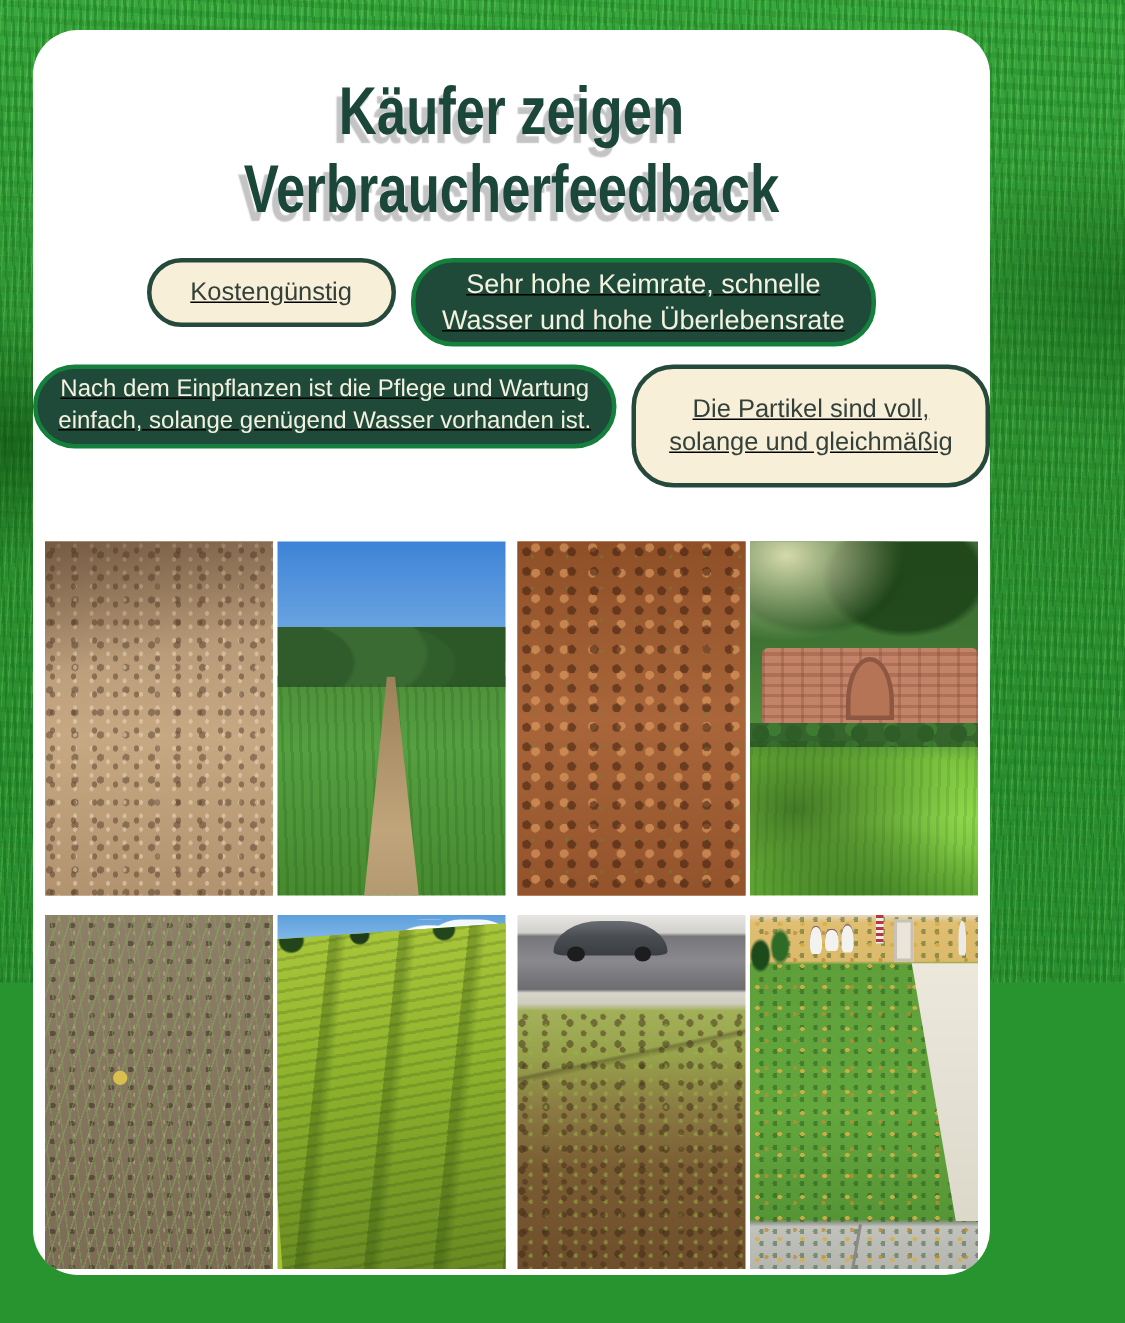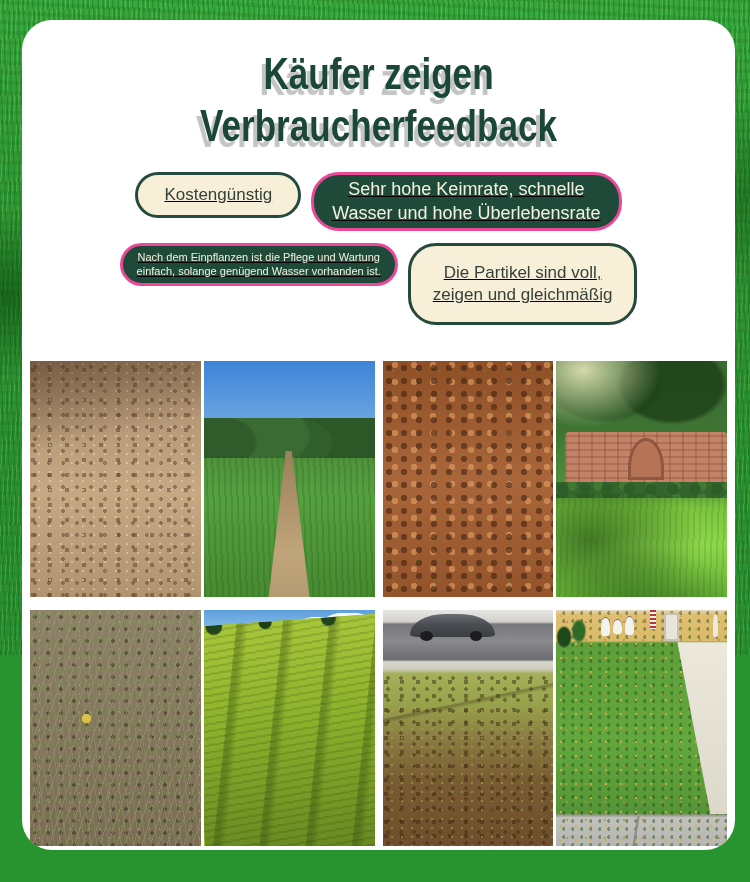--- a/index.html
+++ b/index.html
@@ -14,21 +14,21 @@
     background-image:
       radial-gradient(180px 120px at 0% 45%, rgba(8,66,10,.55), transparent 70%),
       radial-gradient(220px 140px at 100% 30%, rgba(10,72,12,.40), transparent 70%),
       repeating-linear-gradient(88deg, rgba(13,92,18,.30) 0 2px, transparent 2px 5px),
       repeating-linear-gradient(-86deg, rgba(196,240,130,.15) 0 1px, transparent 1px 4px),
       repeating-linear-gradient(3deg, rgba(24,118,28,.22) 0 4px, transparent 4px 10px),
       linear-gradient(180deg, #37a93d, #2c9232 45%, #289030);
   }
 
   .card {
-    position:absolute; left:22px; top:20px; width:713px; height:830px;
+    position:absolute; left:22px; top:20px; width:638px; height:830px;
     background:#ffffff; border-radius:30px; overflow:hidden;
   }
 
   
   .title {
     margin-top:28px; text-align:center; color:#1b473a;
     font-weight:bold; font-size:45px; line-height:1.16; letter-spacing:0;
     transform:scaleX(.78); transform-origin:center top;
     text-shadow:-5px 6px 1px #c4c4c4;
   }
@@ -36,29 +36,29 @@
 
   
   .badge-row { display:flex; justify-content:center; align-items:flex-start; gap:10px;text-decoration:underline; }
   .row1 { margin-top:20px; }
   .row2 { margin-top:12px; }
   .badge {
     border-radius:28px; text-align:center; line-height:1.3; white-space:nowrap;
   }
   .badge span { display:block; }
   .badge.dark {
-    background:#1f4a39; color:#f5f1e0; border:3px solid #ec4899;
+    background:#1f4a39; color:#f5f1e0; border:3px solid #15803d;
     font-size:18px; padding:3px 18px;
   }
   .badge.cream {
     background:#f8efd8; color:#34413a; border:3px solid #254a3b;
     font-size:17px; padding:16px 22px;
   }
   .badge.cream.single { padding:9px 26px; }
-  .badge.dark.small { font-size:11px; padding:4px 14px; }
+  .badge.dark.small { font-size:16px; padding:4px 14px; }
 
   
   .photos { margin:36px 8px 0; display:grid; grid-template-columns:1fr 1fr; column-gap:8px; row-gap:13px; }
   .pair { display:grid; grid-template-columns:1fr 1fr; gap:3px; height:236px; }
   .photo { position:relative; overflow:hidden; }
 
   
   .p1a {
     background-color:#b3957a;
     background-image:
@@ -257,21 +257,21 @@
       </div>
     </div>
 
     <div class="badge-row row2">
       <div class="badge dark small">
         <span>Nach dem Einpflanzen ist die Pflege und Wartung</span>
         <span>einfach, solange genügend Wasser vorhanden ist.</span>
       </div>
       <div class="badge cream">
         <span>Die Partikel sind voll,</span>
-        <span>zeigen und gleichmäßig</span>
+        <span>solange und gleichmäßig</span>
       </div>
     </div>
 
     <div class="photos">
 
       <div class="pair">
         <div class="photo p1a" title="Vorher: kahler, steiniger Boden"></div>
         <div class="photo p1b" title="Nachher: grüner Parkrasen mit Trampelpfad">
           <div class="treeline"></div>
           <div class="path"></div>

